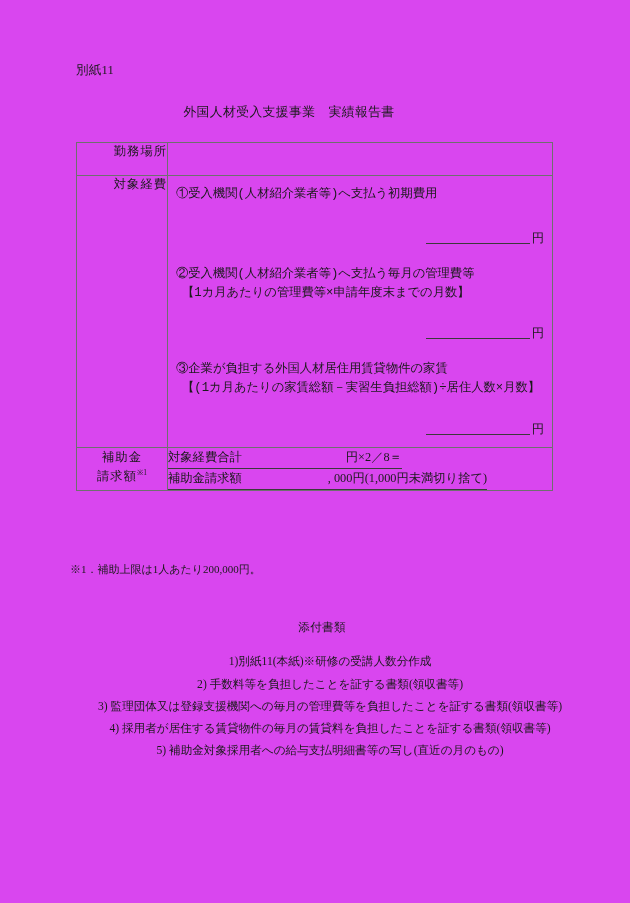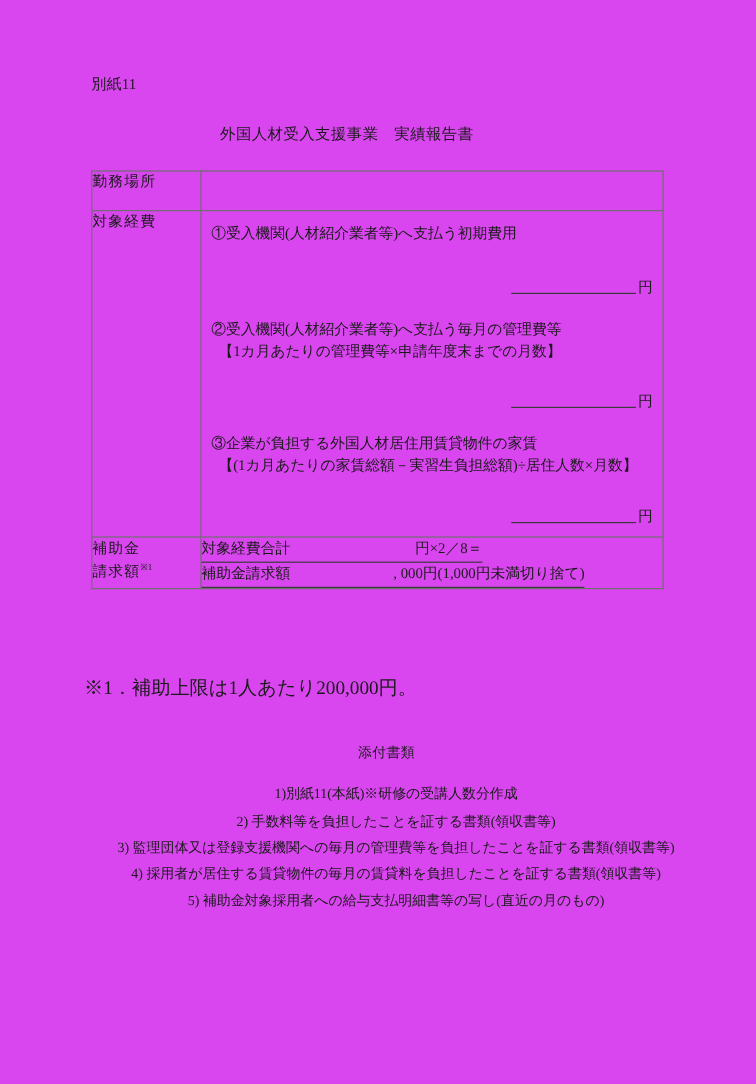--- a/index.html
+++ b/index.html
@@ -53,27 +53,27 @@
   .form-table td {
     border: 1px solid #6f6f6f;
     font-size: 12.3px;
     vertical-align: top;
     padding: 0;
   }
   .col-label { width: 91px; }
   .col-field { width: 385px; }
 
   .lbl {
-    text-align: left;
+    text-align: right;
     vertical-align: middle;
     letter-spacing: 1px;
     font-size: 12.3px;
   }
   .lbl-stack {
-    text-align: left;
+    text-align: center;
     vertical-align: middle;
     line-height: 1.55;
     letter-spacing: 1px;
   }
   .sup {
     font-size: 7.5px;
     vertical-align: super;
     letter-spacing: 0;
   }
 
@@ -81,20 +81,21 @@
   .row-name td { height: 33px; }
 
   .expense-cell {
     padding: 0;
   }
   .exp-item {
     position: relative;
     padding: 9px 10px 0 8px;
     box-sizing: border-box;
     line-height: 1.55;
+    font-family: Liberation Mono, monospace;
   }
   .exp-1 { height: 80px; }
   .exp-2 { height: 95px; }
   .exp-3 { height: 96px; }
   .exp-line2 {
     padding-left: 6px;
   }
   .amount-line {
     position: absolute;
     right: 8px;
@@ -125,21 +126,21 @@
   }
   .sub-line-wrap { display: block; }
   .gap-a { display: inline-block; width: 104px; }
   .gap-b { display: inline-block; width: 86px; }
 
   
   .notes {
     position: absolute;
     left: 70px;
     top: 560px;
-    font-size: 16px;
+    font-size: 11px;
     line-height: 1.75;
     font-family: Liberation Serif, serif;
   }
   .note-indent { padding-left: 34px; }
 
   
   .attach {
     position: absolute;
     left: 70px;
     top: 617px;

